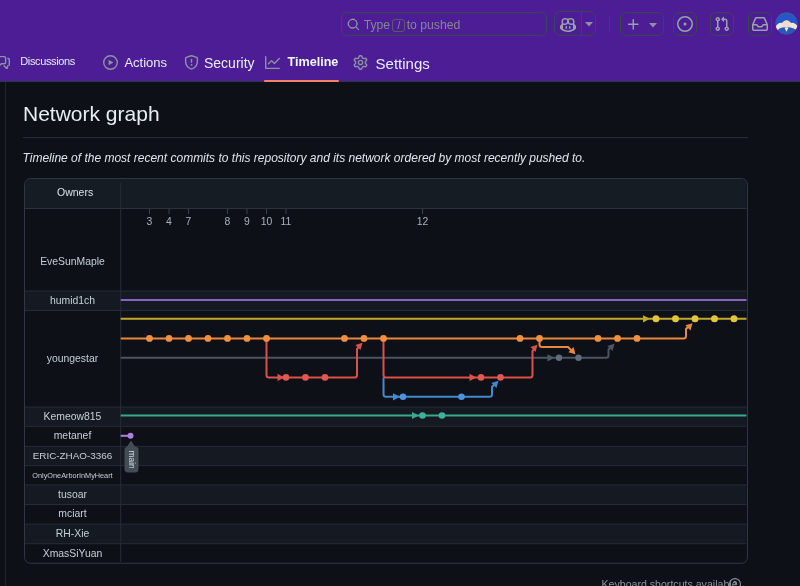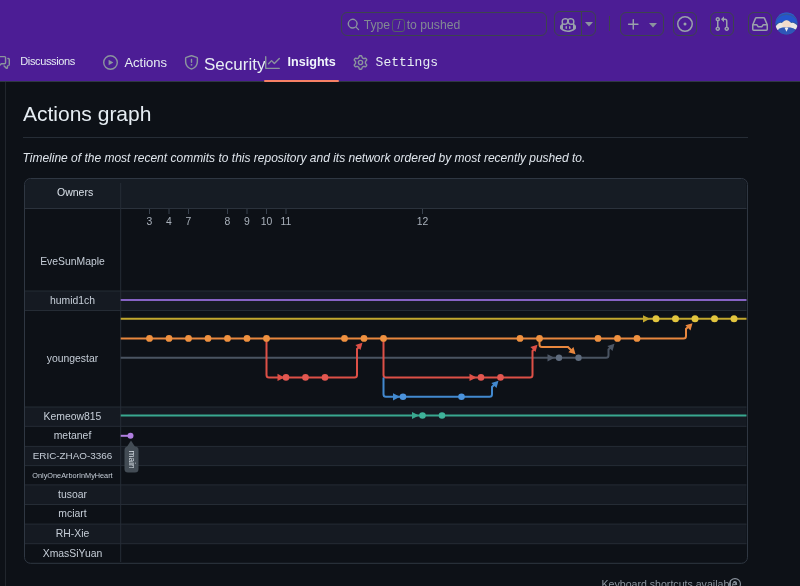--- a/index.html
+++ b/index.html
@@ -88,37 +88,37 @@
   <span class="abs" style="left:20.3px;top:55px;font-size:11px;letter-spacing:-0.38px;color:#e6edf3;">Discussions</span>
 
   <svg class="abs" style="left:102.8px;top:55px" width="15" height="15" viewBox="0 0 16 16" fill="#8b949e">
     <path d="M8 0a8 8 0 1 1 0 16A8 8 0 0 1 8 0ZM1.5 8a6.5 6.5 0 1 0 13 0 6.5 6.5 0 0 0-13 0Zm4.879-2.773 4.264 2.559a.25.25 0 0 1 0 .428l-4.264 2.559A.25.25 0 0 1 6 10.559V5.442a.25.25 0 0 1 .379-.215Z"></path>
   </svg>
   <span class="abs" style="left:124.4px;top:55px;font-size:13px;color:#e6edf3;">Actions</span>
 
   <svg class="abs" style="left:183.8px;top:55px" width="15" height="15" viewBox="0 0 16 16" fill="#8b949e">
     <path d="M7.467.133a1.748 1.748 0 0 1 1.066 0l5.25 1.68A1.75 1.75 0 0 1 15 3.48V7c0 1.566-.32 3.182-1.303 4.682-.983 1.498-2.585 2.813-5.032 3.855a1.697 1.697 0 0 1-1.33 0c-2.447-1.042-4.049-2.357-5.032-3.855C1.32 10.182 1 8.566 1 7V3.48a1.75 1.75 0 0 1 1.217-1.667Zm.61 1.429a.25.25 0 0 0-.153 0l-5.25 1.68a.25.25 0 0 0-.174.238V7c0 1.358.275 2.666 1.057 3.86.784 1.194 2.121 2.34 4.366 3.297a.196.196 0 0 0 .154 0c2.245-.956 3.582-2.104 4.366-3.298C13.225 9.666 13.5 8.358 13.5 7V3.48a.25.25 0 0 0-.174-.237l-5.25-1.68ZM8.75 4.75v3a.75.75 0 0 1-1.5 0v-3a.75.75 0 0 1 1.5 0ZM9 10.5a1 1 0 1 1-2 0 1 1 0 0 1 2 0Z"></path>
   </svg>
-  <span class="abs" style="left:204px;top:55px;font-size:17px;color:#e6edf3;text-align:right;">Security</span>
+  <span class="abs" style="left:204px;top:55px;font-size:14px;color:#e6edf3;text-align:right;">Security</span>
 
   <svg class="abs" style="left:265.3px;top:55px" width="15" height="15" viewBox="0 0 16 16" fill="#8b949e">
     <path d="M1.5 1.75V13.5h13.75a.75.75 0 0 1 0 1.5H.75a.75.75 0 0 1-.75-.75V1.75a.75.75 0 0 1 1.5 0Zm14.28 2.53-5.25 5.25a.75.75 0 0 1-1.06 0L7 7.06 4.28 9.78a.751.751 0 0 1-1.042-.018.751.751 0 0 1-.018-1.042l3.25-3.25a.75.75 0 0 1 1.06 0L10 7.94l4.72-4.72a.751.751 0 0 1 1.042.018.751.751 0 0 1 .018 1.042Z"></path>
   </svg>
-  <span class="abs" style="left:287.5px;top:55px;font-size:12.6px;font-weight:bold;color:#f0f6fc;">Insights</span>
+  <span class="abs" style="left:287.5px;top:55px;font-size:12.6px;font-weight:bold;color:#f0f6fc;">Timeline</span>
   <div class="abs" style="left:263.5px;top:79.5px;width:75px;height:2px;background:#f78166;border-radius:1px;"></div>
 
   <svg class="abs" style="left:352.5px;top:55px" width="15" height="15" viewBox="0 0 16 16" fill="#8b949e">
     <path d="M8 0a8.2 8.2 0 0 1 .701.031C9.444.095 9.99.645 10.16 1.29l.288 1.107c.018.066.079.158.212.224.231.114.454.243.668.386.123.082.233.09.299.071l1.103-.303c.644-.176 1.392.021 1.82.63.27.385.506.792.704 1.218.315.675.111 1.422-.364 1.891l-.814.806c-.049.048-.098.147-.088.294.016.257.016.515 0 .772-.01.147.038.246.088.294l.814.806c.475.469.679 1.216.364 1.891a7.977 7.977 0 0 1-.704 1.217c-.428.61-1.176.807-1.82.63l-1.102-.302c-.067-.019-.177-.011-.3.071a5.909 5.909 0 0 1-.668.386c-.133.066-.194.158-.211.224l-.29 1.106c-.168.646-.715 1.196-1.458 1.26a8.006 8.006 0 0 1-1.402 0c-.743-.064-1.289-.614-1.458-1.26l-.289-1.106c-.018-.066-.079-.158-.212-.224a5.738 5.738 0 0 1-.668-.386c-.123-.082-.233-.09-.299-.071l-1.103.303c-.644.176-1.392-.021-1.82-.63a8.12 8.12 0 0 1-.704-1.218c-.315-.675-.111-1.422.363-1.891l.815-.806c.05-.048.098-.147.088-.294a6.214 6.214 0 0 1 0-.772c.01-.147-.038-.246-.088-.294l-.815-.806C.635 6.045.431 5.298.746 4.623a7.92 7.92 0 0 1 .704-1.217c.428-.61 1.176-.807 1.82-.63l1.102.302c.067.019.177.011.3-.071.214-.143.437-.272.668-.386.133-.066.194-.158.211-.224l.29-1.106C6.009.645 6.556.095 7.299.03 7.53.01 7.764 0 8 0Zm-.571 1.525c-.036.003-.108.036-.137.146l-.289 1.105c-.147.561-.549.967-.998 1.189-.173.086-.34.183-.5.29-.417.278-.97.423-1.529.27l-1.103-.303c-.109-.03-.175.016-.195.045-.22.312-.412.644-.573.99-.014.031-.021.11.059.19l.815.806c.411.406.562.957.53 1.456a4.709 4.709 0 0 0 0 .582c.032.499-.119 1.05-.53 1.456l-.815.806c-.081.08-.073.159-.059.19.162.346.353.677.573.989.02.03.085.076.195.046l1.102-.303c.56-.153 1.113-.008 1.53.27.161.107.328.204.501.29.447.222.85.629.997 1.189l.289 1.105c.029.109.101.143.137.146a6.6 6.6 0 0 0 1.142 0c.036-.003.108-.036.137-.146l.289-1.105c.147-.561.549-.967.998-1.189.173-.086.34-.183.5-.29.417-.278.97-.423 1.529-.27l1.103.303c.109.029.175-.016.195-.045.22-.313.411-.644.573-.99.014-.031.021-.11-.059-.19l-.815-.806c-.411-.406-.562-.957-.53-1.456a4.709 4.709 0 0 0 0-.582c-.032-.499.119-1.05.53-1.456l.815-.806c.081-.08.073-.159.059-.19a6.464 6.464 0 0 0-.573-.989c-.02-.03-.085-.076-.195-.046l-1.102.303c-.56.153-1.113.008-1.53-.27a4.44 4.44 0 0 0-.501-.29c-.447-.222-.85-.629-.997-1.189l-.289-1.105c-.029-.11-.101-.143-.137-.146a6.6 6.6 0 0 0-1.142 0ZM11 8a3 3 0 1 1-6 0 3 3 0 0 1 6 0ZM9.5 8a1.5 1.5 0 1 0-3.001.001A1.5 1.5 0 0 0 9.5 8Z"></path>
   </svg>
-  <span class="abs" style="left:375.6px;top:55px;font-size:13px;color:#e6edf3;font-family:Liberation Mono, monospace;">Settings</span>
+  <span class="abs" style="left:375.6px;top:55px;font-size:15px;color:#e6edf3;">Settings</span>
 </div>
 
 <div class="abs" style="left:4.5px;top:82px;width:1px;height:504px;background:#21262d;"></div>
 
-<div class="abs" style="left:23px;top:102.3px;font-size:21px;color:#e6edf3;">Actions graph</div>
+<div class="abs" style="left:23px;top:102.3px;font-size:21px;color:#e6edf3;">Network graph</div>
 <div class="abs" style="left:22.5px;top:137px;width:725px;height:1px;background:#262d36;"></div>
 <div class="abs" style="left:22.5px;top:151px;font-size:12px;color:#dfe5ec;font-style:italic;">Timeline of the most recent commits to this repository and its network ordered by most recently pushed to.</div>
 
 <svg class="abs" style="left:24px;top:178px" width="724" height="388" viewBox="0 0 724 388">
 
   <path d="M7,1 H716.5 Q722.5,1 722.5,7 V30.5 H1 V7 Q1,1 7,1 Z" fill="#161c24"></path>
 
   <g fill="#151a22">
     <rect x="1" y="113" width="721.5" height="19.5"></rect>
     <rect x="1" y="229" width="721.5" height="19.3"></rect>

